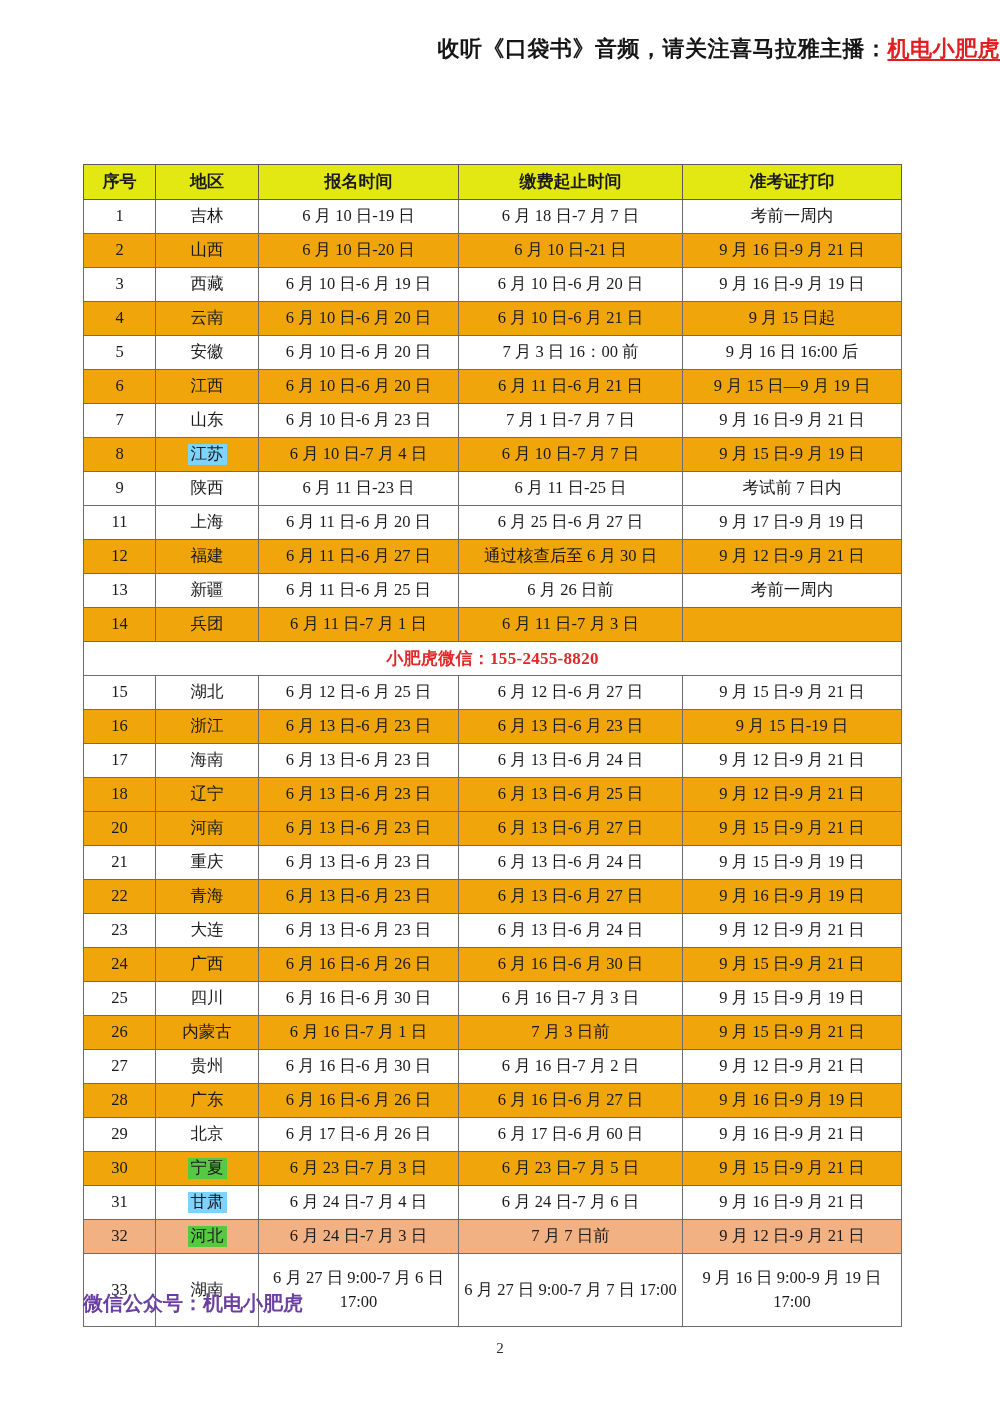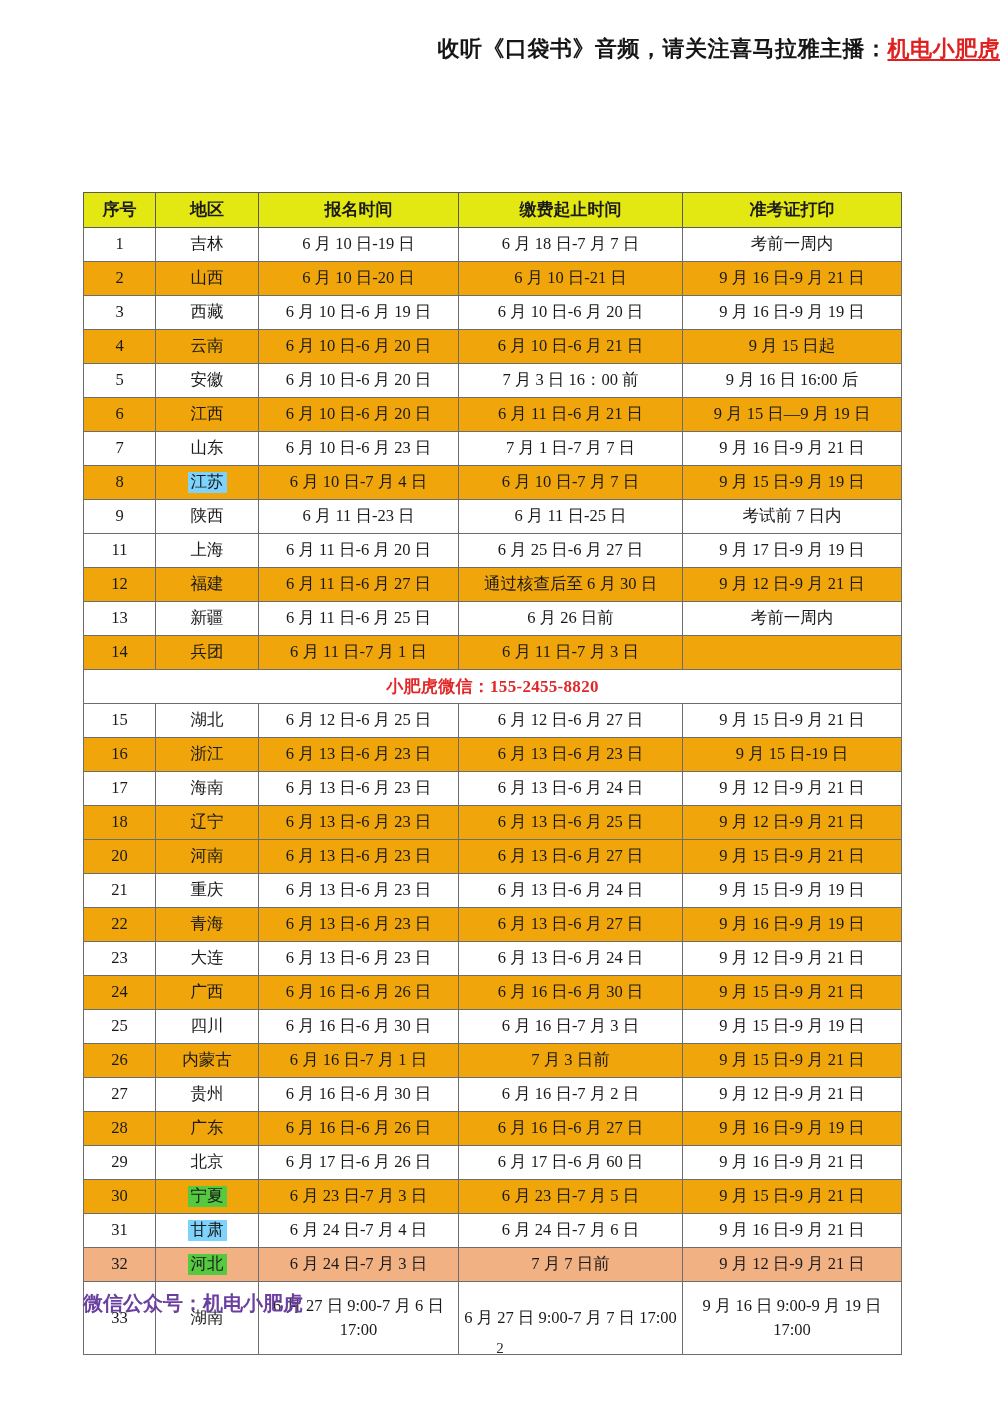--- a/index.html
+++ b/index.html
@@ -44,21 +44,20 @@
     position: absolute;
     top: 164px;
     left: 83px;
     width: 818px;
   }
   table.sched {
     border-collapse: collapse;
     width: 818px;
     table-layout: fixed;
     font-size: 16.5px;
-    margin-top: 28px;
   }
   table.sched col.c-no     { width: 72px; }
   table.sched col.c-region { width: 103px; }
   table.sched col.c-reg    { width: 200px; }
   table.sched col.c-pay    { width: 224px; }
   table.sched col.c-admit  { width: 219px; }
 
   table.sched th,
   table.sched td {
     border: 1px solid #6d6d6d;

